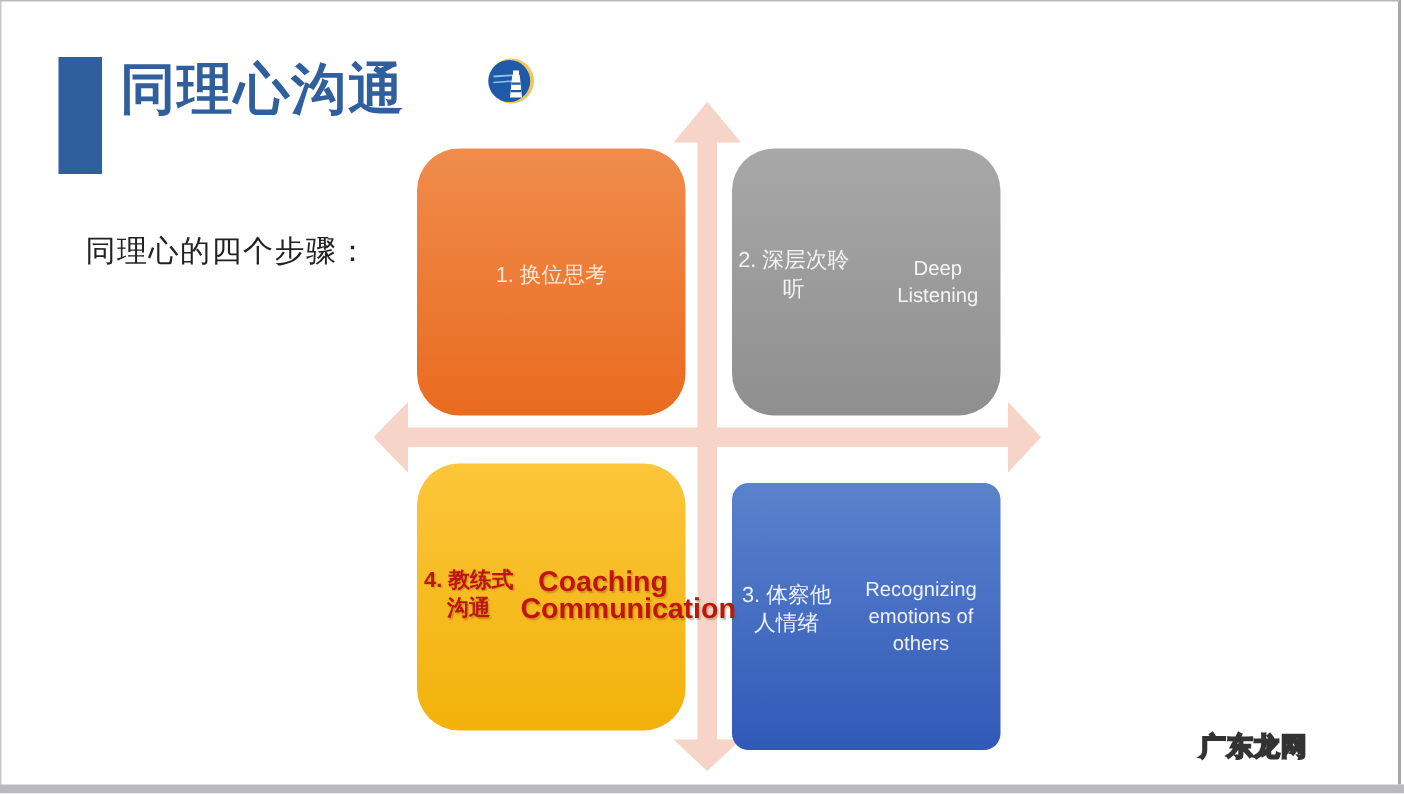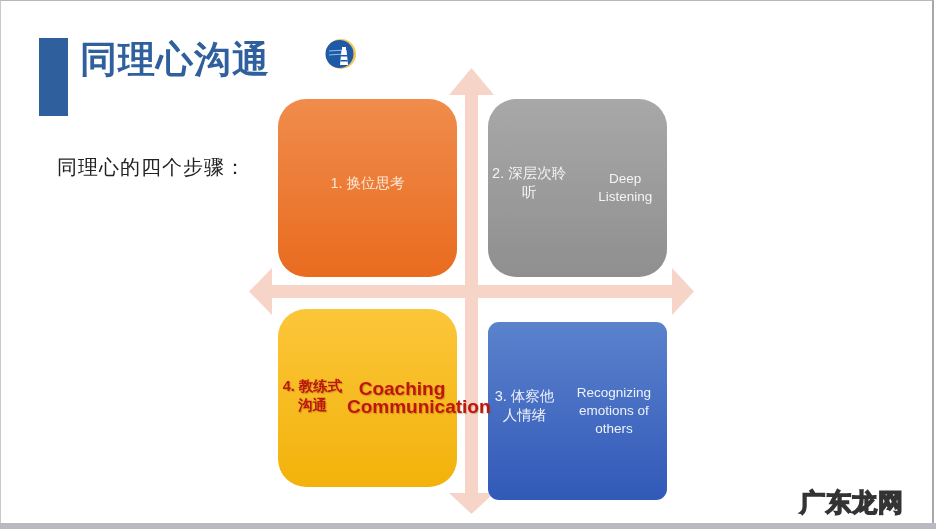--- a/index.html
+++ b/index.html
@@ -13,21 +13,21 @@
   .arrows { position:absolute; left:0; top:0; width:936px; height:529px; }
   .box { position:absolute; width:179px; height:178px; border-radius:28px; display:flex; align-items:center; justify-content:center; text-align:center; font-family:"Liberation Sans", sans-serif; }
   .box .cn { font-size:14.5px; margin-bottom:10px; }
   .box .en { font-size:13.5px; line-height:18px; }
   .b1 { left:278px; top:99px; background:linear-gradient(#f08c4c, #e96b1f); color:#fbe7d6; }
   .b2 { left:488px; top:99px; background:linear-gradient(#a8a8a8, #8f8f8f); color:#f4f4f4;gap:13px; }
   .b3 { left:488px; top:322px; background:linear-gradient(#5b82cc, #3159b8); color:#eef2fb;border-radius:11px; }
   .b4 { left:278px; top:309px; background:linear-gradient(#fcc63a, #f2b20a); color:#c0150f; }
   .b4 .cn { font-weight:bold; margin-bottom:4px; text-shadow:1px 1px 1px rgba(120,80,0,0.35); }
   .b4 .en { font-weight:bold; font-size:19px; text-shadow:1px 1px 1px rgba(120,80,0,0.35); }
-  .watermark { position:absolute; left:800px; top:486px; font-size:25px; font-weight:bold; color:#a16207; -webkit-text-stroke:1.5px #333; letter-spacing:1px; font-family:"DejaVu Sans", sans-serif; }
+  .watermark { position:absolute; left:800px; top:486px; font-size:17px; font-weight:bold; color:#a16207; -webkit-text-stroke:1.5px #333; letter-spacing:1px; font-family:"DejaVu Sans", sans-serif; }
 </style>
 </head>
 <body>
 
 <div class="frame"></div>
 <div class="bottom-strip"></div>
 
 <div class="title-bar"></div>
 <div class="title">同理心沟通</div>
 

